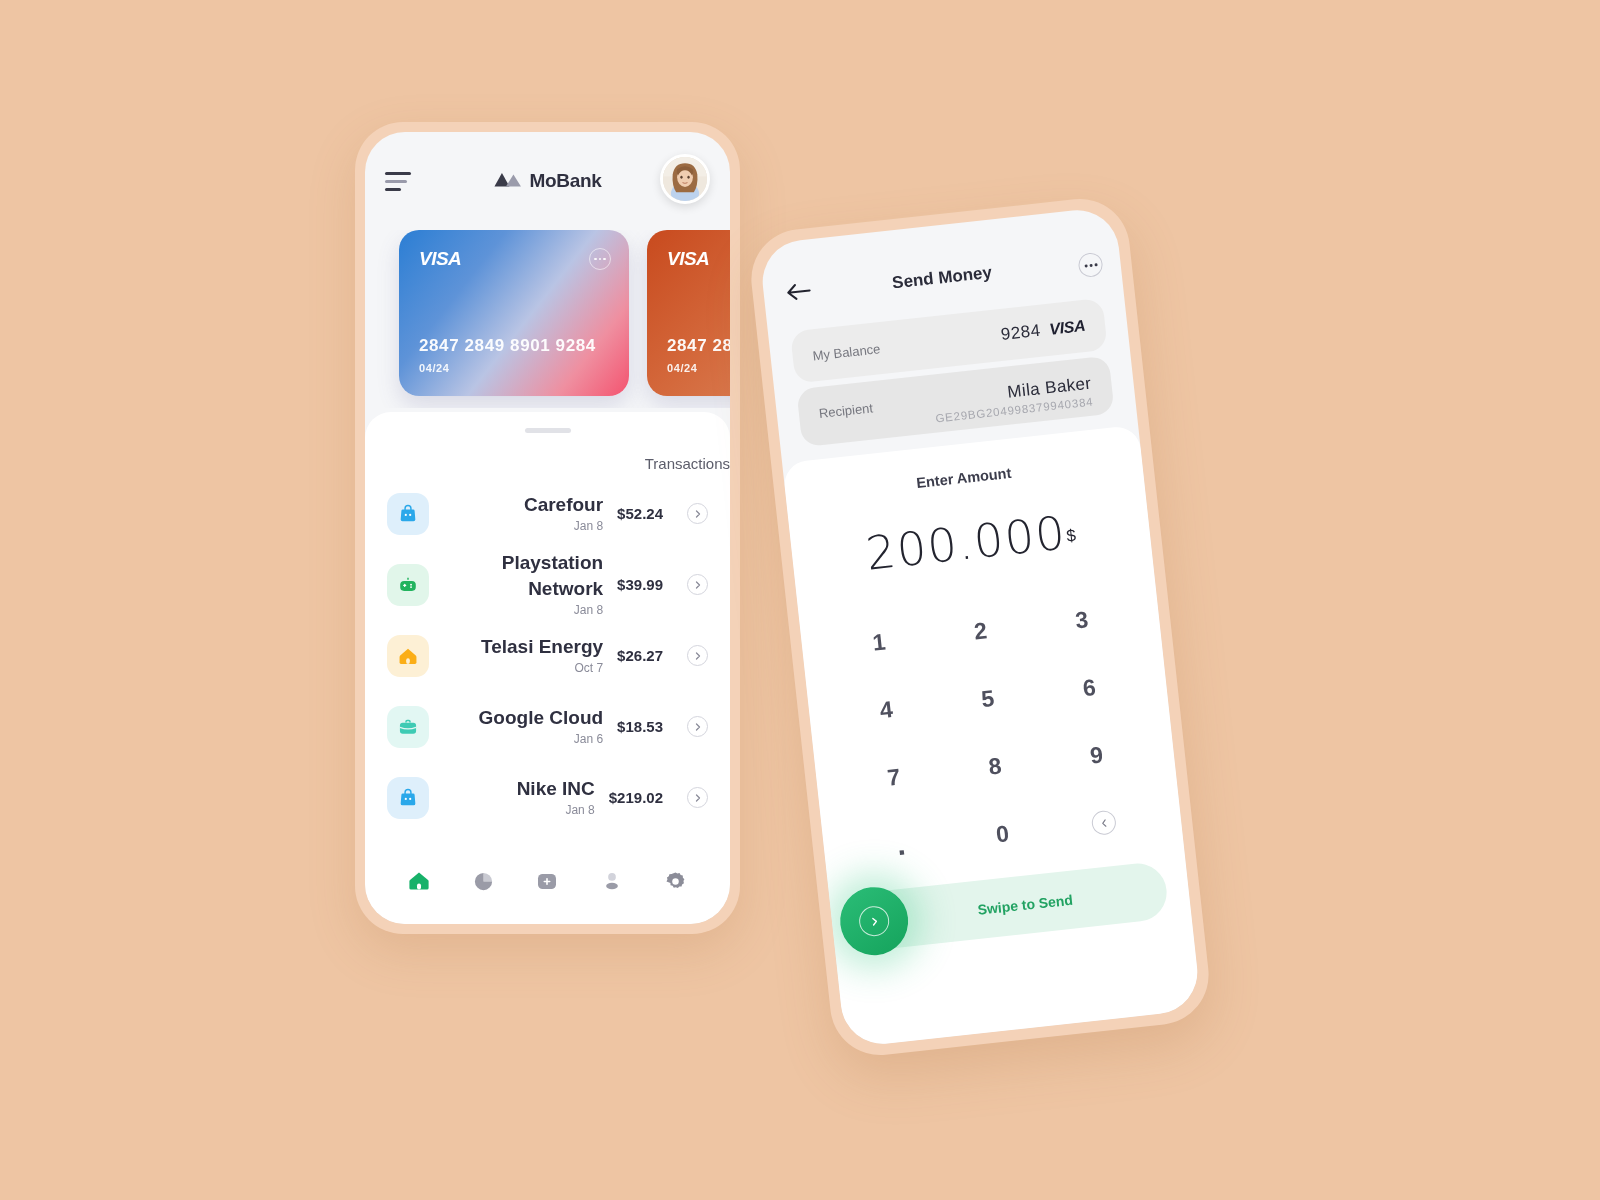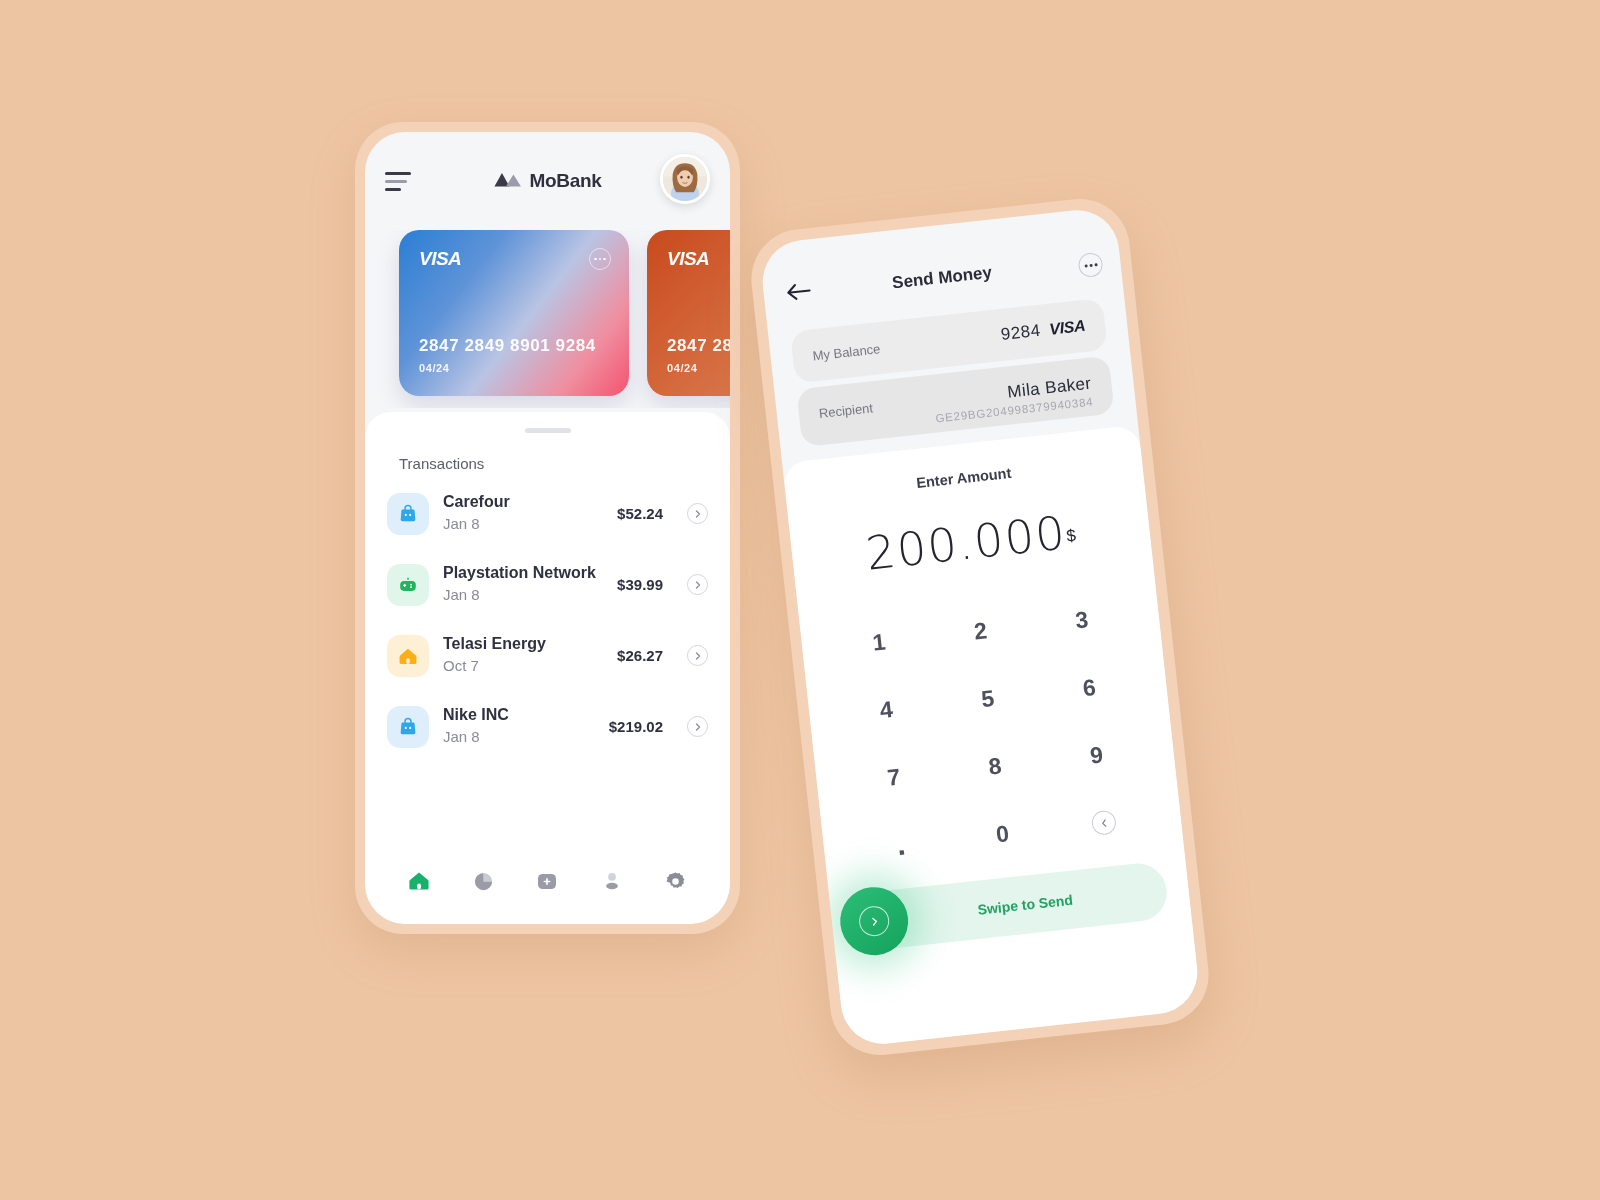--- a/index.html
+++ b/index.html
@@ -170,20 +170,21 @@
   
   .sheet {
     flex: 1 1 auto;
     background: #ffffff;
     border-radius: 26px 26px 40px 40px;
     margin-top: 4px;
     display: flex;
     flex-direction: column;
     position: relative;
     padding-top: 12px;
+    text-align: right;
   }
   .grabber {
     width: 46px;
     height: 5px;
     border-radius: 3px;
     background: #e1e2e7;
     margin: 4px auto 0 auto;
   }
   .sheet-title {
     font-size: 15px;
@@ -200,27 +201,27 @@
   .tx-icon {
     width: 42px; height: 42px;
     border-radius: 13px;
     display: flex;
     align-items: center;
     justify-content: center;
     flex: 0 0 auto;
   }
   .tx-mid { flex: 1 1 auto; min-width: 0; }
   .tx-name {
-    font-size: 16px;
+    font-size: 19px;
     font-weight: bold;
     color: #2f3040;
     line-height: 1.35;
   }
   .tx-date {
-    font-size: 15px;
+    font-size: 12px;
     color: #8a8b99;
     line-height: 1.5;
   }
   .tx-amt {
     font-size: 15px;
     font-weight: bold;
     color: #2f3040;
     white-space: nowrap;
   }
   .tx-go {
@@ -551,20 +552,39 @@
               <div class="tx-date">Oct 7</div>
             </div>
             <div class="tx-amt">$26.27</div>
             <div class="tx-go">
               <svg width="8" height="8" viewBox="0 0 8 8">
                   <path d="M2.5 1 L5.5 4 L2.5 7" stroke="#8a8b99" stroke-width="1.3" fill="none" stroke-linecap="round" stroke-linejoin="round"></path>
                 </svg>
             </div>
           </div>
 
+          <div class="tx-row">
+            <div class="tx-icon" style="background:#e2f7f3">
+              <svg width="22" height="22" viewBox="0 0 24 24" fill="#3ecbb4">
+                <path d="M9 6.2a2 2 0 0 1 2-2h2a2 2 0 0 1 2 2v1h-1.6V6.4a0.7 0.7 0 0 0-0.7-0.7h-1.4a0.7 0.7 0 0 0-0.7 0.7v0.8H9z"></path>
+                <rect x="3.2" y="7.4" width="17.6" height="12" rx="3"></rect>
+                <path d="M3.2 12.4 q8.8 3.4 17.6 0" stroke="#e2f7f3" stroke-width="1.3" fill="none"></path>
+              </svg>
+            </div>
+            <div class="tx-mid">
+              <div class="tx-name">Google Cloud</div>
+              <div class="tx-date">Jan 6</div>
+            </div>
+            <div class="tx-amt">$18.53</div>
+            <div class="tx-go">
+              <svg width="8" height="8" viewBox="0 0 8 8">
+                  <path d="M2.5 1 L5.5 4 L2.5 7" stroke="#8a8b99" stroke-width="1.3" fill="none" stroke-linecap="round" stroke-linejoin="round"></path>
+                </svg>
+            </div>
+          </div>
 
           <div class="tx-row">
             <div class="tx-icon" style="background:#deeffb">
               <svg width="22" height="22" viewBox="0 0 24 24" fill="#2aa8ea">
                 <path d="M8 7V6a4 4 0 0 1 8 0v1h1.6a1.6 1.6 0 0 1 1.6 1.5l.8 9.4a2 2 0 0 1-2 2.1H6a2 2 0 0 1-2-2.1l.8-9.4A1.6 1.6 0 0 1 6.4 7H8zm1.6 0h4.8V6a2.4 2.4 0 0 0-4.8 0v1z"></path>
                 <circle cx="9.6" cy="13" r="1.2" fill="#fff"></circle>
                   <circle cx="14.4" cy="13" r="1.2" fill="#fff"></circle>
               </svg>
             </div>
             <div class="tx-mid">

